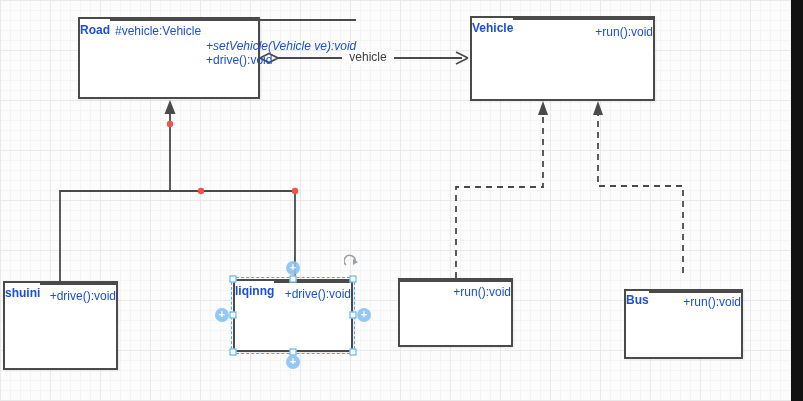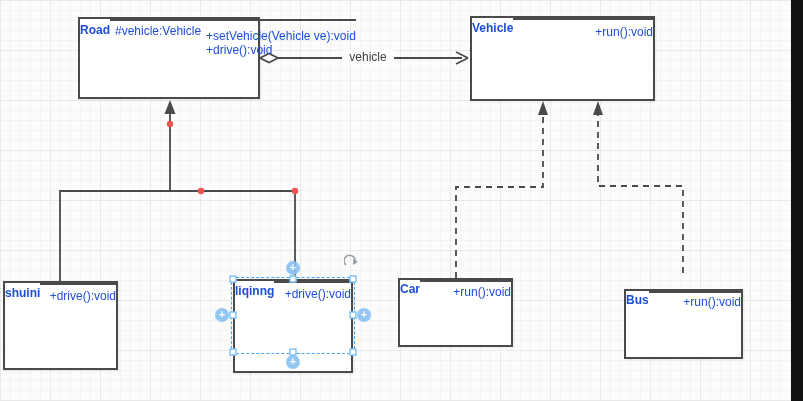--- a/index.html
+++ b/index.html
@@ -97,51 +97,50 @@
       <polygon points="598,101 593,115 603,115" fill="#4a4a4a"></polygon>
     </g>
   </svg>
 
   <div class="uml" style="left:78px;top:17px;width:182px;height:82px;">
     <div class="t" style="height:22px;">Road</div>
     <div class="sec attrs">
         <div class="m">#vehicle:Vehicle</div>
       </div>
     <div class="sec" style="height:32px;">
-      <div class="m" style="padding-top:8px;">+setVehicle(Vehicle ve):void</div>
+      <div class="m" style="padding-top:18px;font-style:italic;">+setVehicle(Vehicle ve):void</div>
       <div class="m" style="padding-top:0;">+drive():void</div>
     </div>
   </div>
 
   <div class="uml" style="left:470px;top:16px;width:185px;height:85px;">
     <div class="t" style="height:19px;">Vehicle</div>
     <div class="sec attrs"></div>
     <div class="sec" style="height:28px;">
       <div class="m" style="padding-top:5px;">+run():void</div>
     </div>
   </div>
 
   <div class="uml" style="left:3px;top:281px;width:115px;height:89px;">
     <div class="t" style="height:19px;">shuini</div>
     <div class="sec attrs"></div>
     <div class="sec" style="height:25px;">
       <div class="m" style="padding-top:4px;">+drive():void</div>
     </div>
   </div>
 
-  <div class="uml" style="left:233px;top:279px;width:120px;height:94px;">
+  <div class="uml" style="left:233px;top:279px;width:120px;height:73px;">
     <div class="t" style="height:20px;">liqinng</div>
     <div class="sec attrs"></div>
     <div class="sec" style="height:25px;">
       <div class="m" style="padding-top:4px;">+drive():void</div>
     </div>
   </div>
 
   <div class="uml" style="left:398px;top:278px;width:115px;height:69px;">
-    <div class="t" style="height:17px;">Car</div>
     <div class="sec attrs"></div>
     <div class="sec" style="height:22px;">
       <div class="m" style="padding-top:3px;">+run():void</div>
     </div>
   </div>
 
   <div class="uml" style="left:624px;top:289px;width:119px;height:70px;">
     <div class="t" style="height:18px;">Bus</div>
     <div class="sec attrs"></div>
     <div class="sec" style="height:21px;">

